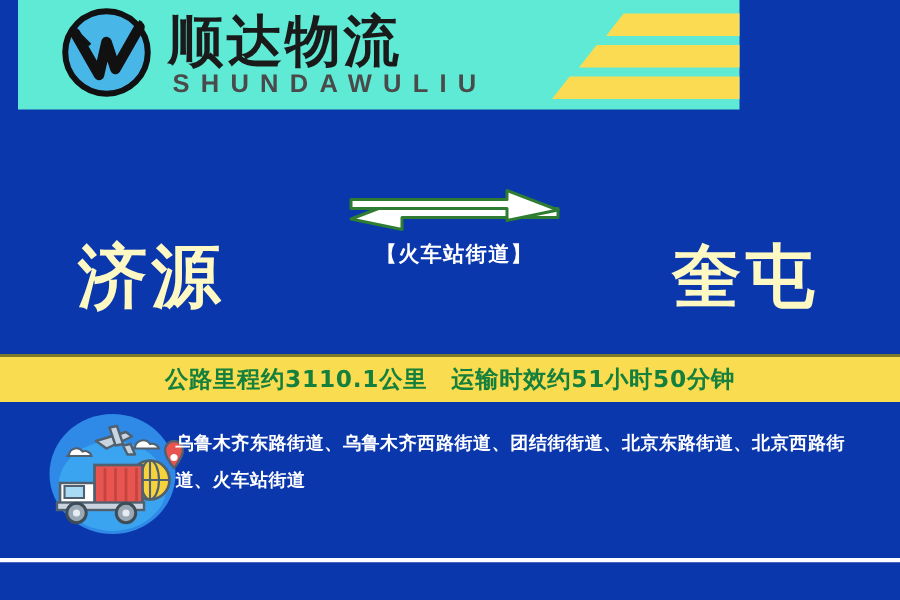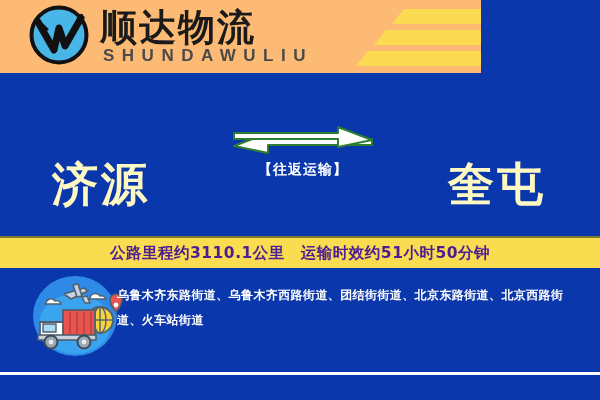--- a/index.html
+++ b/index.html
@@ -4,21 +4,21 @@
 <style>
   html,body{margin:0;padding:0;}
   body{
     width:600px;height:400px;overflow:hidden;
     font-family:"Liberation Sans","DejaVu Sans",sans-serif;
     background:#0a37ac;
   }
   #poster{position:relative;width:600px;height:400px;background:#0a37ac;overflow:hidden;}
 
   
-  .header{position:absolute;left:0;top:0;width:481px;height:73px;background:#fdba74;overflow:hidden;}
+  .header{position:absolute;left:12px;top:0;width:481px;height:73px;background:#5eead4;overflow:hidden;}
   .brand{position:absolute;left:28px;top:4px;display:flex;align-items:center;}
   .logo-mark{width:62px;height:62px;position:relative;flex:0 0 auto;}
   .brand-text{margin-left:10px;display:flex;flex-direction:column;justify-content:center;}
   .brand-cn{font-family:"DejaVu Sans",sans-serif;font-size:37px;font-weight:bold;color:#1a1a1a;
             letter-spacing:2px;line-height:42px;white-space:nowrap;}
   .brand-en{font-size:17px;font-weight:bold;color:#4a4a4a;letter-spacing:7.5px;
             line-height:14px;padding-left:3px;white-space:nowrap;}
 
   .stripes{position:absolute;left:330px;top:0;width:270px;height:73px;}
   .stripe{position:absolute;height:15px;background:#fbdb52;
@@ -40,21 +40,21 @@
            color:#ffffff;letter-spacing:1px;white-space:nowrap;}
   .arrowbox{margin-top:6px;height:34px;position:relative;}
   .arrowbox svg{display:block;margin:0 auto;}
   .mid-bot{margin-top:4px;font-family:"DejaVu Sans",sans-serif;font-size:14px;
            font-weight:bold;color:#ffffff;letter-spacing:1px;white-space:nowrap;}
 
   
   .infobar{position:absolute;left:0;top:236px;width:600px;height:30px;background:#f9dc4f;
            border-top:2px solid #7d7a2a;display:flex;align-items:center;justify-content:center;}
   .infobar-inner{font-family:"DejaVu Sans",sans-serif;font-size:15.5px;font-weight:bold;
-                 color:#4c1d95;white-space:nowrap;letter-spacing:0.5px;}
+                 color:#15803d;white-space:nowrap;letter-spacing:0.5px;}
   .infobar-gap{display:inline-block;width:16px;}
 
   
   .bottom{position:absolute;left:0;top:266px;width:600px;height:107px;}
   .streets{position:absolute;left:117px;top:17px;width:458px;
            font-family:"DejaVu Sans",sans-serif;font-size:12px;font-weight:bold;
            color:#ffffff;line-height:25px;letter-spacing:0.4px;}
   .logi-icon{position:absolute;left:26px;top:10px;width:98px;height:80px;}
   .footline{position:absolute;left:0;top:372px;width:600px;height:3px;background:#ffffff;}
   .footline-b{position:absolute;left:0;top:375px;width:600px;height:25px;background:#0a37ac;}
@@ -93,21 +93,21 @@
 
     <div class="city origin">济源</div>
 
     <div class="mid">
       <div class="arrowbox">
         <svg width="150" height="34" viewBox="0 0 150 34">
           <path d="M6 23 L40 10 L40 16 L144 16 L144 22 L40 22 L40 30 Z" fill="#ffffff" stroke="#2e7d32" stroke-width="2" stroke-linejoin="round"></path>
           <path d="M144 11 L110 -2 L110 4 L6 4 L6 10 L110 10 L110 18 Z" transform="translate(0,6)" fill="#ffffff" stroke="#2e7d32" stroke-width="2" stroke-linejoin="round"></path>
         </svg>
       </div>
-      <div class="mid-bot">【往返运输】</div>
+      <div class="mid-bot">【火车站街道】</div>
     </div>
 
     <div class="city dest">奎屯</div>
 
   </div>
 
   <div class="infobar">
     <div class="infobar-inner"><span>公路里程约3110.1公里</span><span class="infobar-gap"></span><span>运输时效约51小时50分钟</span></div>
   </div>
 

